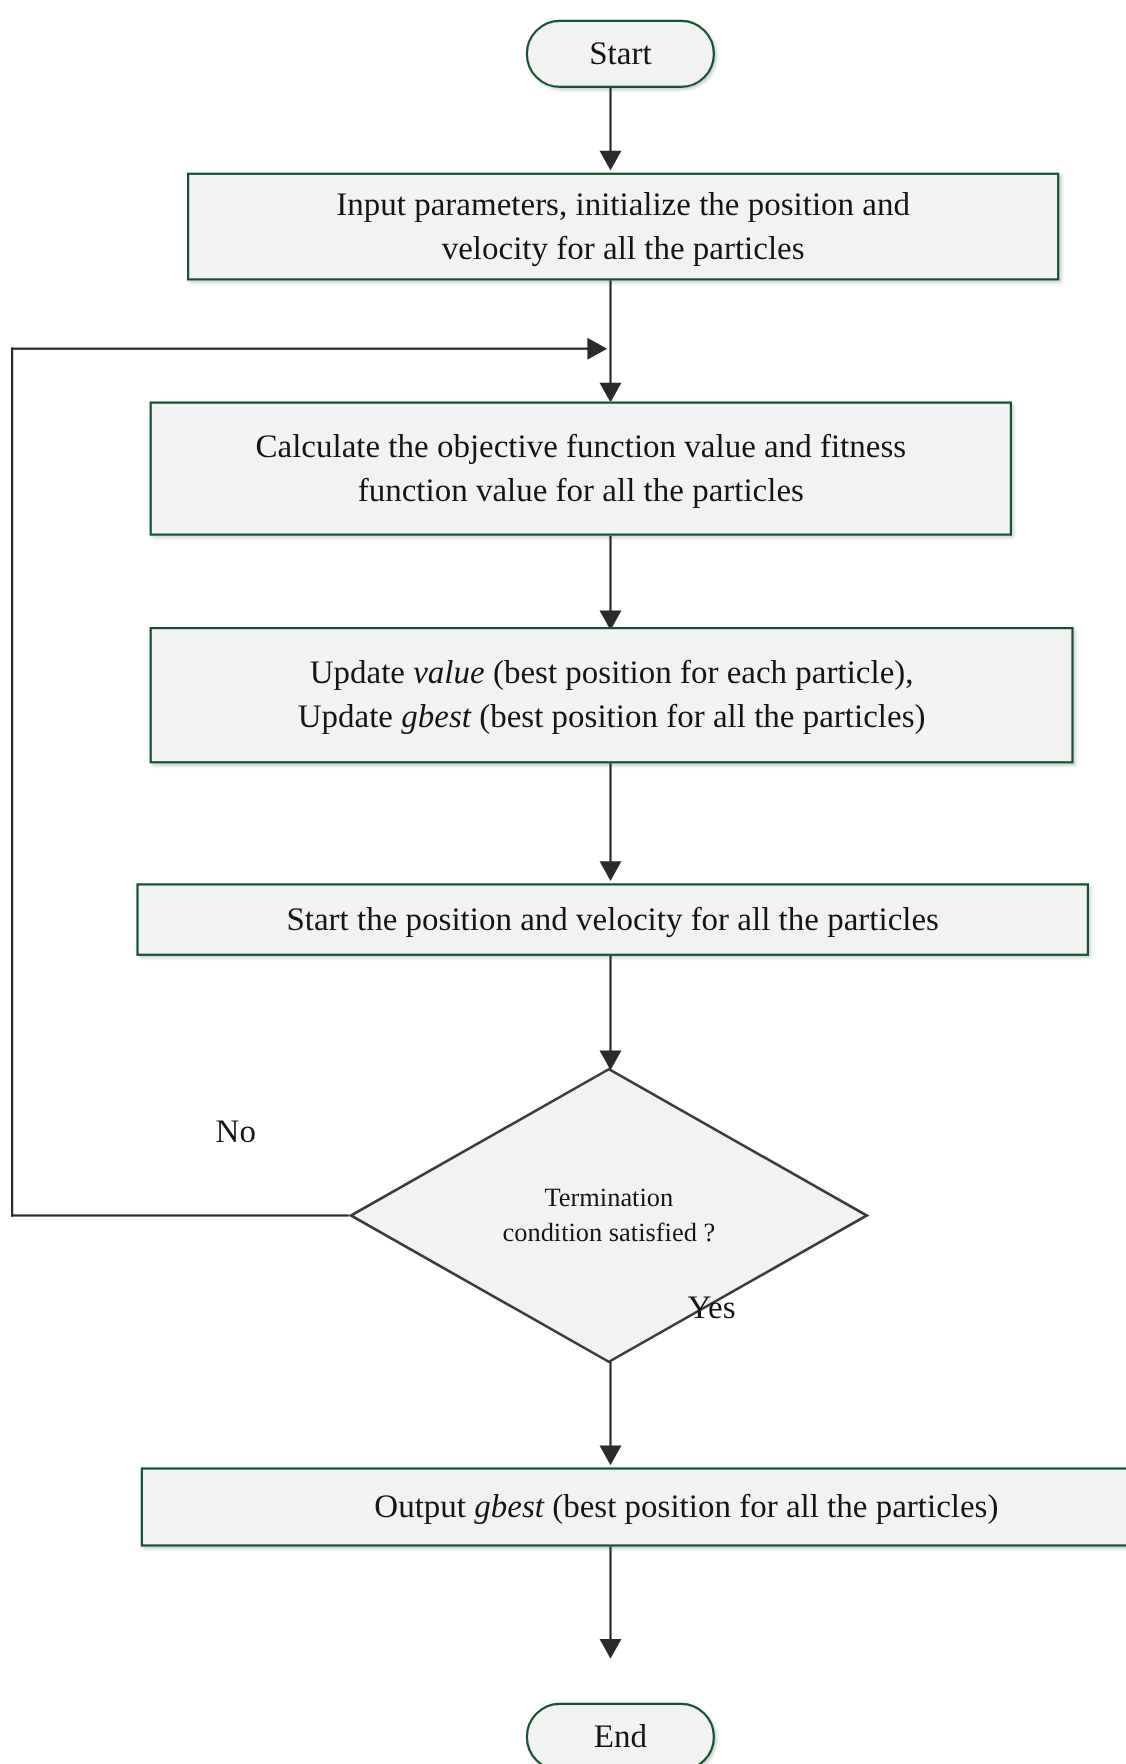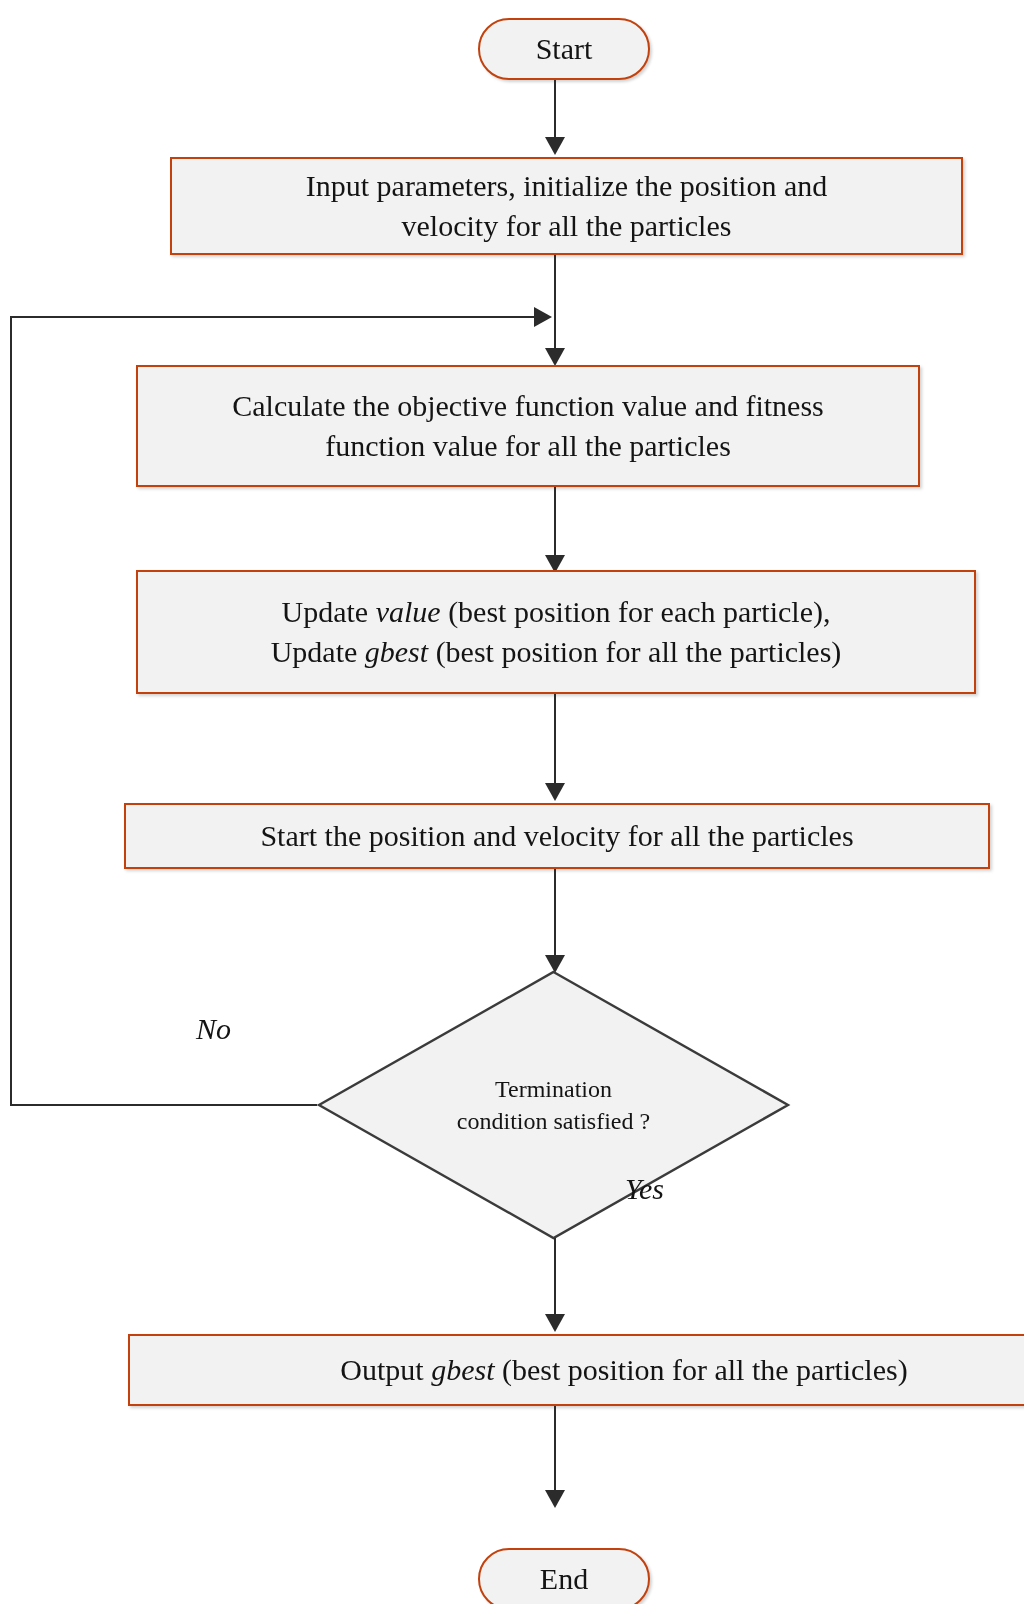--- a/index.html
+++ b/index.html
@@ -18,21 +18,21 @@
     height: 1604px;
     background: #ffffff;
     overflow: hidden;
   }
 
   
   .node {
     position: absolute;
     box-sizing: border-box;
     background: #f2f2f2;
-    border: 2px solid #c2410c;
+    border: 2px solid #14532d;
     display: flex;
     align-items: center;
     justify-content: center;
     text-align: center;
     line-height: 1.32;
     color: #141414;
   }
   .process {
     font-size: 30px;
     padding: 0 14px;
@@ -95,21 +95,20 @@
     border-top: 10px solid transparent;
     border-bottom: 10px solid transparent;
     border-left: 18px solid #2b2b2b;
   }
 
   .edge-label {
     position: absolute;
     font-size: 30px;
     color: #141414;
     white-space: nowrap;
-    font-style: italic;
   }
 </style>
 </head>
 <body>
 
 <div id="canvas">
 
   <div class="node terminal" style="left:478px; top:18px; width:172px; height:62px;">
     <span class="txt">Start</span>
   </div>

